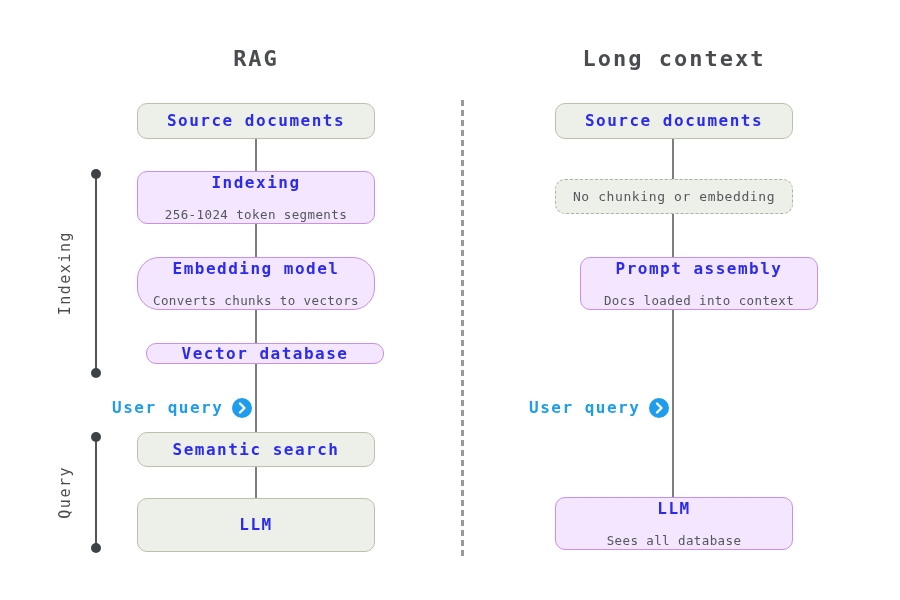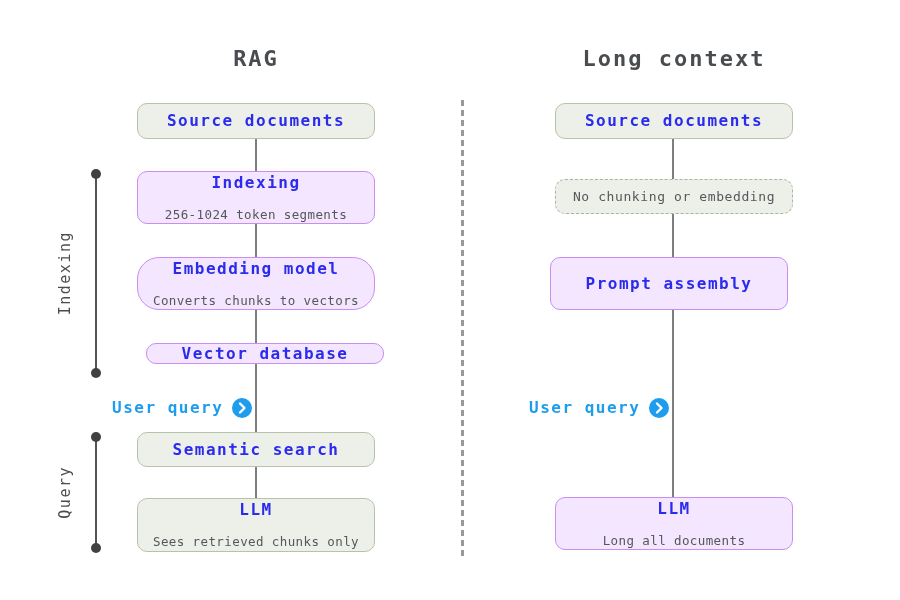--- a/index.html
+++ b/index.html
@@ -58,21 +58,21 @@
   
   .n-rag-source{left:137px;top:103px;height:36px;}
   .n-rag-chunking{left:137px;top:171px;height:53px;}
   .n-rag-embedding{left:137px;top:257px;height:53px;border-radius:22px;}
   .n-rag-vectordb{left:146px;top:343px;height:21px;}
   .n-rag-semantic{left:137px;top:432px;height:35px;}
   .n-rag-llm{left:137px;top:498px;height:54px;}
   
   .n-lc-source{left:555px;top:103px;height:36px;}
   .n-lc-nochunk{left:555px;top:179px;height:35px;}
-  .n-lc-prompt{left:550px;top:257px;height:53px;}
+  .n-lc-prompt{left:580px;top:257px;height:53px;}
   .n-lc-llm{left:555px;top:497px;height:53px;}
 
   .user-query{
     position:absolute;display:flex;align-items:center;gap:9px;z-index:3;
     font-size:16px;font-weight:bold;color:var(--cyan);letter-spacing:1.5px;
     height:22px;line-height:22px;white-space:nowrap;
   }
   .user-query.left{left:112px;top:397px;}
   .user-query.right{left:529px;top:397px;}
   .uq-icon{width:20px;height:20px;display:block;}
@@ -139,37 +139,37 @@
     <svg class="uq-icon" viewBox="0 0 20 20">
       <circle cx="10" cy="10" r="10" fill="#1f9ded"></circle>
       <path d="M8 5.5 L12.5 10 L8 14.5" fill="none" stroke="#ffffff" stroke-width="2.4" stroke-linecap="round" stroke-linejoin="round"></path>
     </svg>
   </div>
   <div class="node neutral n-rag-semantic">
     <div class="node-title">Semantic search</div>
   </div>
   <div class="node neutral n-rag-llm">
     <div class="node-title">LLM</div>
-    <div class="node-sub">Sees retrieved chunks only</div>
   </div>
 
   <div class="node neutral n-lc-source">
     <div class="node-title">Source documents</div>
   </div>
   <div class="node dashed n-lc-nochunk">
     <div class="node-gray">No chunking or embedding</div>
   </div>
   <div class="node purple n-lc-prompt">
     <div class="node-title">Prompt assembly</div>
+    <div class="node-sub">Docs loaded into context</div>
   </div>
   <div class="user-query right">
     <span>User query</span>
     <svg class="uq-icon" viewBox="0 0 20 20">
       <circle cx="10" cy="10" r="10" fill="#1f9ded"></circle>
       <path d="M8 5.5 L12.5 10 L8 14.5" fill="none" stroke="#ffffff" stroke-width="2.4" stroke-linecap="round" stroke-linejoin="round"></path>
     </svg>
   </div>
   <div class="node purple n-lc-llm">
     <div class="node-title">LLM</div>
-    <div class="node-sub">Long all documents</div>
+    <div class="node-sub">Sees all database</div>
   </div>
 
 </div>
 
 </body></html>

